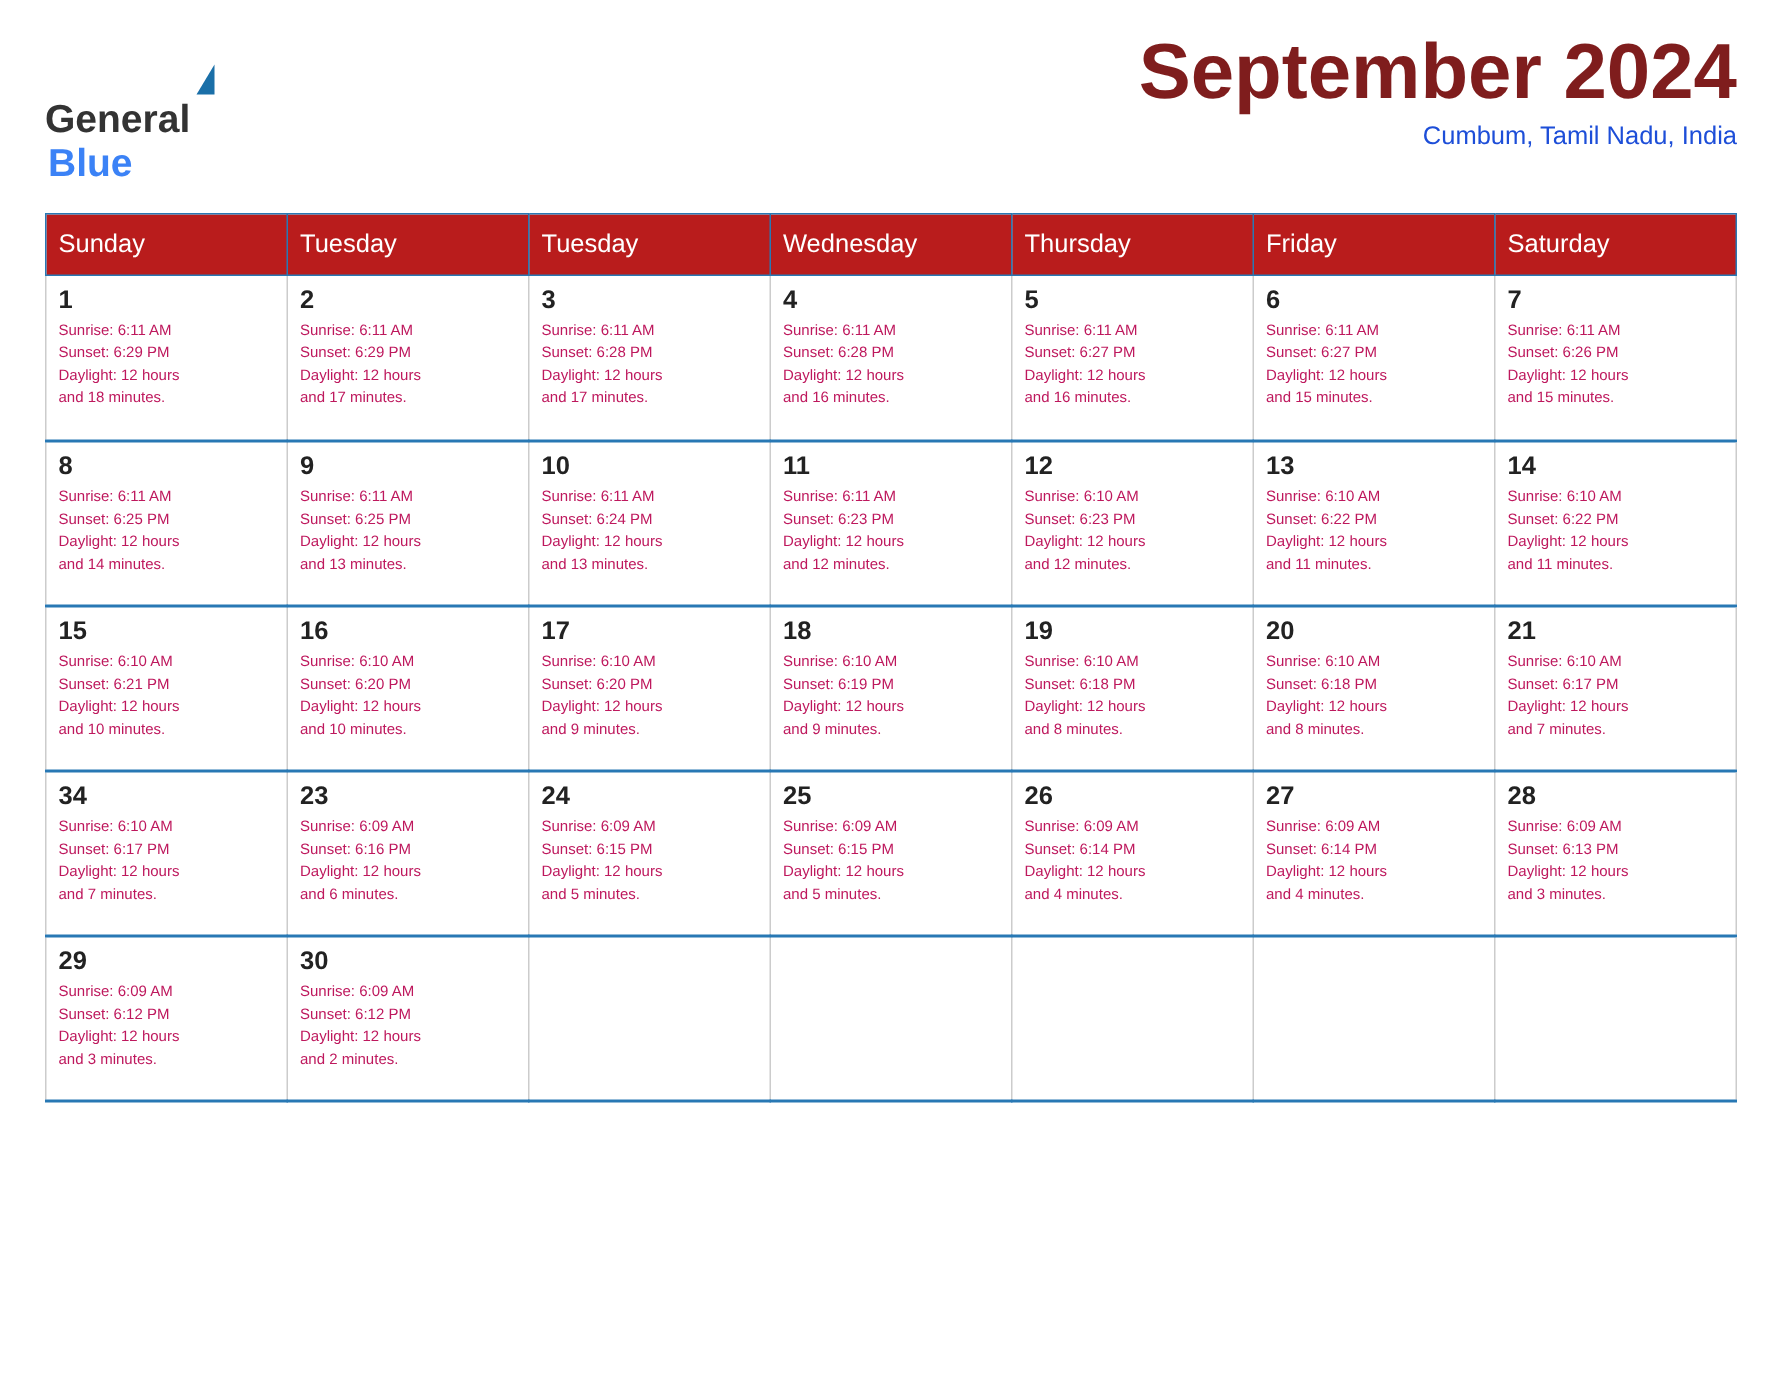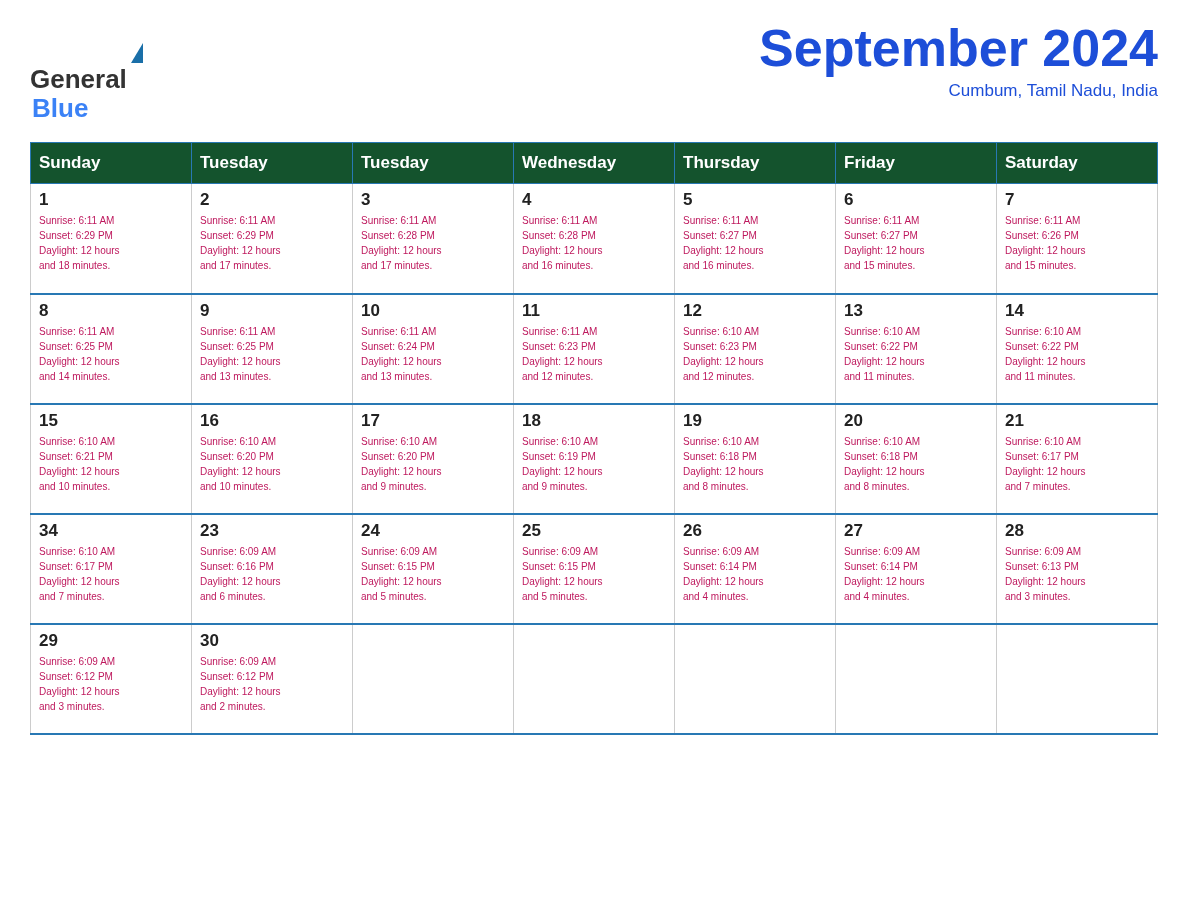--- a/index.html
+++ b/index.html
@@ -40,38 +40,38 @@
       vertical-align: middle;
       position: relative;
       top: -4px;
     }
     .title-area {
       text-align: right;
     }
     .month-title {
       font-size: 52px;
       font-weight: bold;
-      color: #1d4ed8;
+      color: #7f1d1d;
       line-height: 1.1;
     }
     .location-title {
       font-size: 17px;
       color: #1d4ed8;
       margin-top: 4px;
     }
     table {
       width: 100%;
       border-collapse: collapse;
       table-layout: fixed;
     }
     thead th {
-      background-color: #14532d;
+      background-color: #b91c1c;
       color: #fff;
       font-size: 17px;
-      font-weight: bold;
+      font-weight: normal;
       padding: 10px 8px;
       border: 1px solid #2878b4;
       text-align: left;
     }
     tbody td {
       border: 1px solid #ccc;
       vertical-align: top;
       padding: 6px 8px;
       font-size: 13px;
       color: #333;

